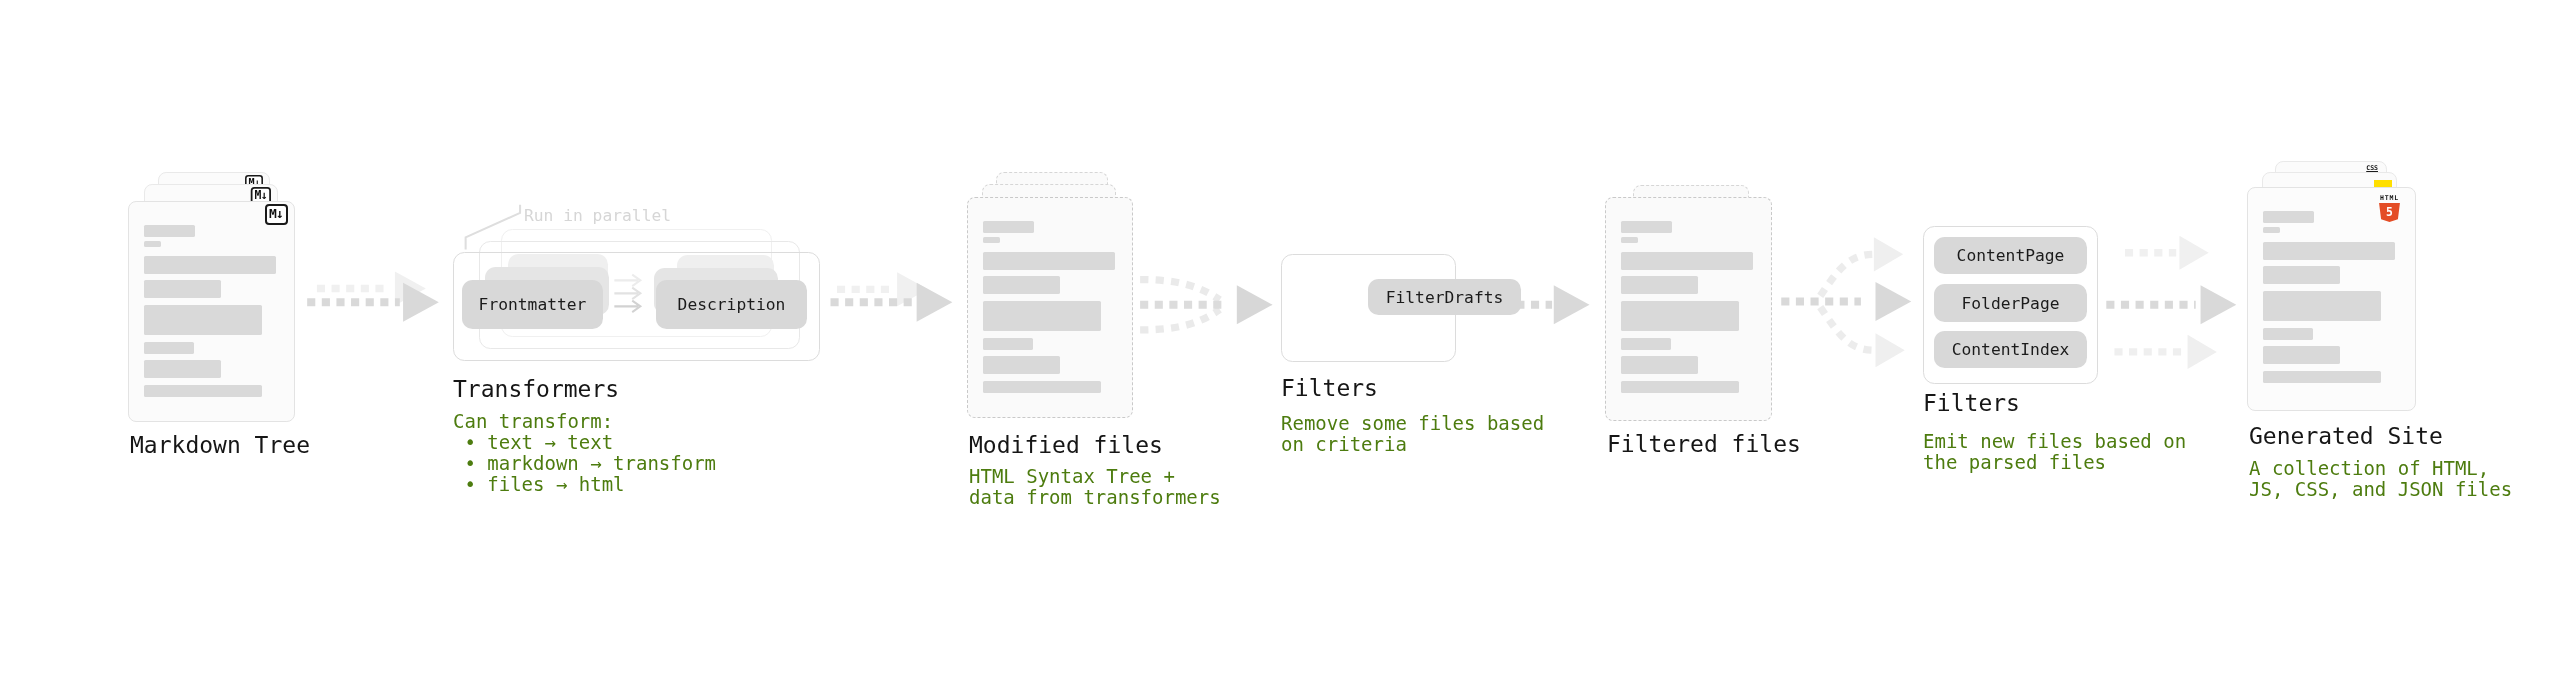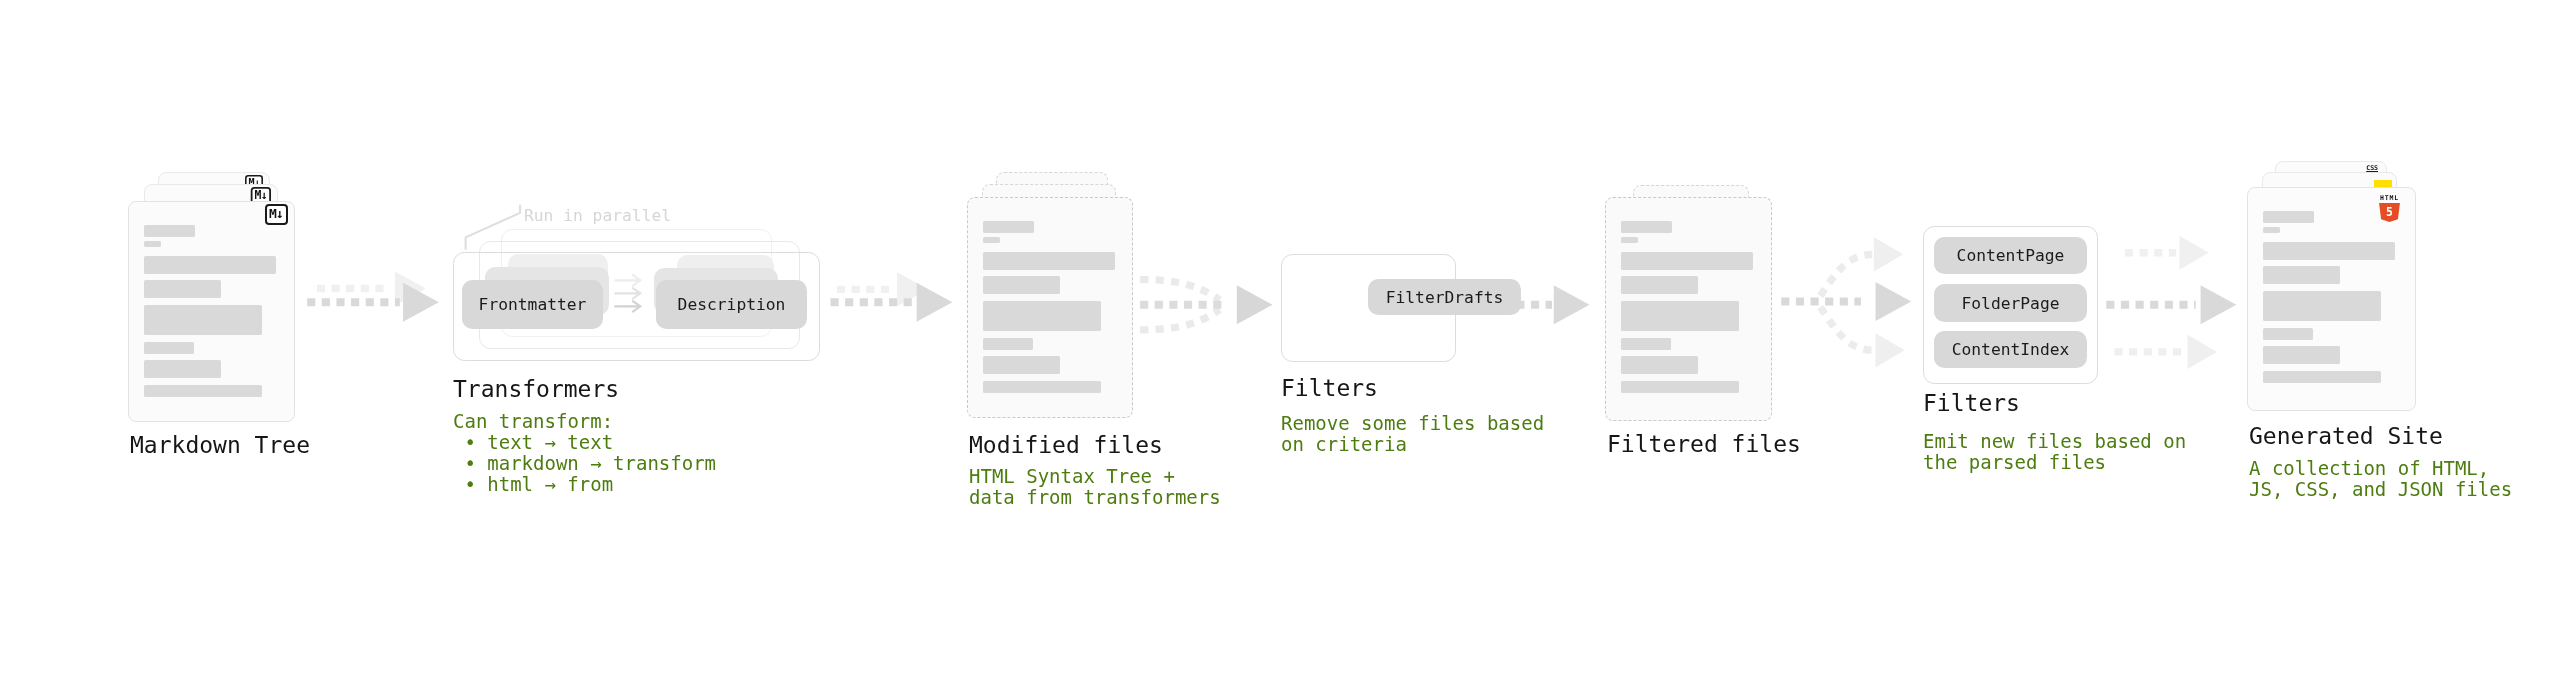--- a/index.html
+++ b/index.html
@@ -153,21 +153,21 @@
     <div class="pill gp1" style="left:654px;top:268px;width:124px;height:46px"></div>
 
     <div class="pill" style="left:462px;top:280px;width:141px;height:49px">Frontmatter</div>
     <div class="pill" style="left:656px;top:280px;width:151px;height:49px">Description</div>
 
     <div class="sec-title" style="left:453px;top:376px">Transformers</div>
     <div class="sec-body" style="left:453px;top:411px">
       <div>Can transform:</div>
       <div class="indent">• text → text</div>
       <div class="indent">• markdown → transform</div>
-      <div class="indent">• html → from</div>
+      <div class="indent">• files → html</div>
     </div>
   </div>
 
   <div>
     <div class="doc-card dashed b2" style="left:996px;top:172px;width:110px;height:57px"></div>
     <div class="doc-card dashed b2" style="left:982px;top:184px;width:132px;height:57px"></div>
     <div class="doc-card dashed" style="left:967px;top:197px;width:164px;height:219px">
       <div class="bars">
         <i style="left:15.4px;top:23px;width:51px;height:12.2px"></i>
         <i style="left:15.4px;top:39px;width:17px;height:5.7px"></i>

